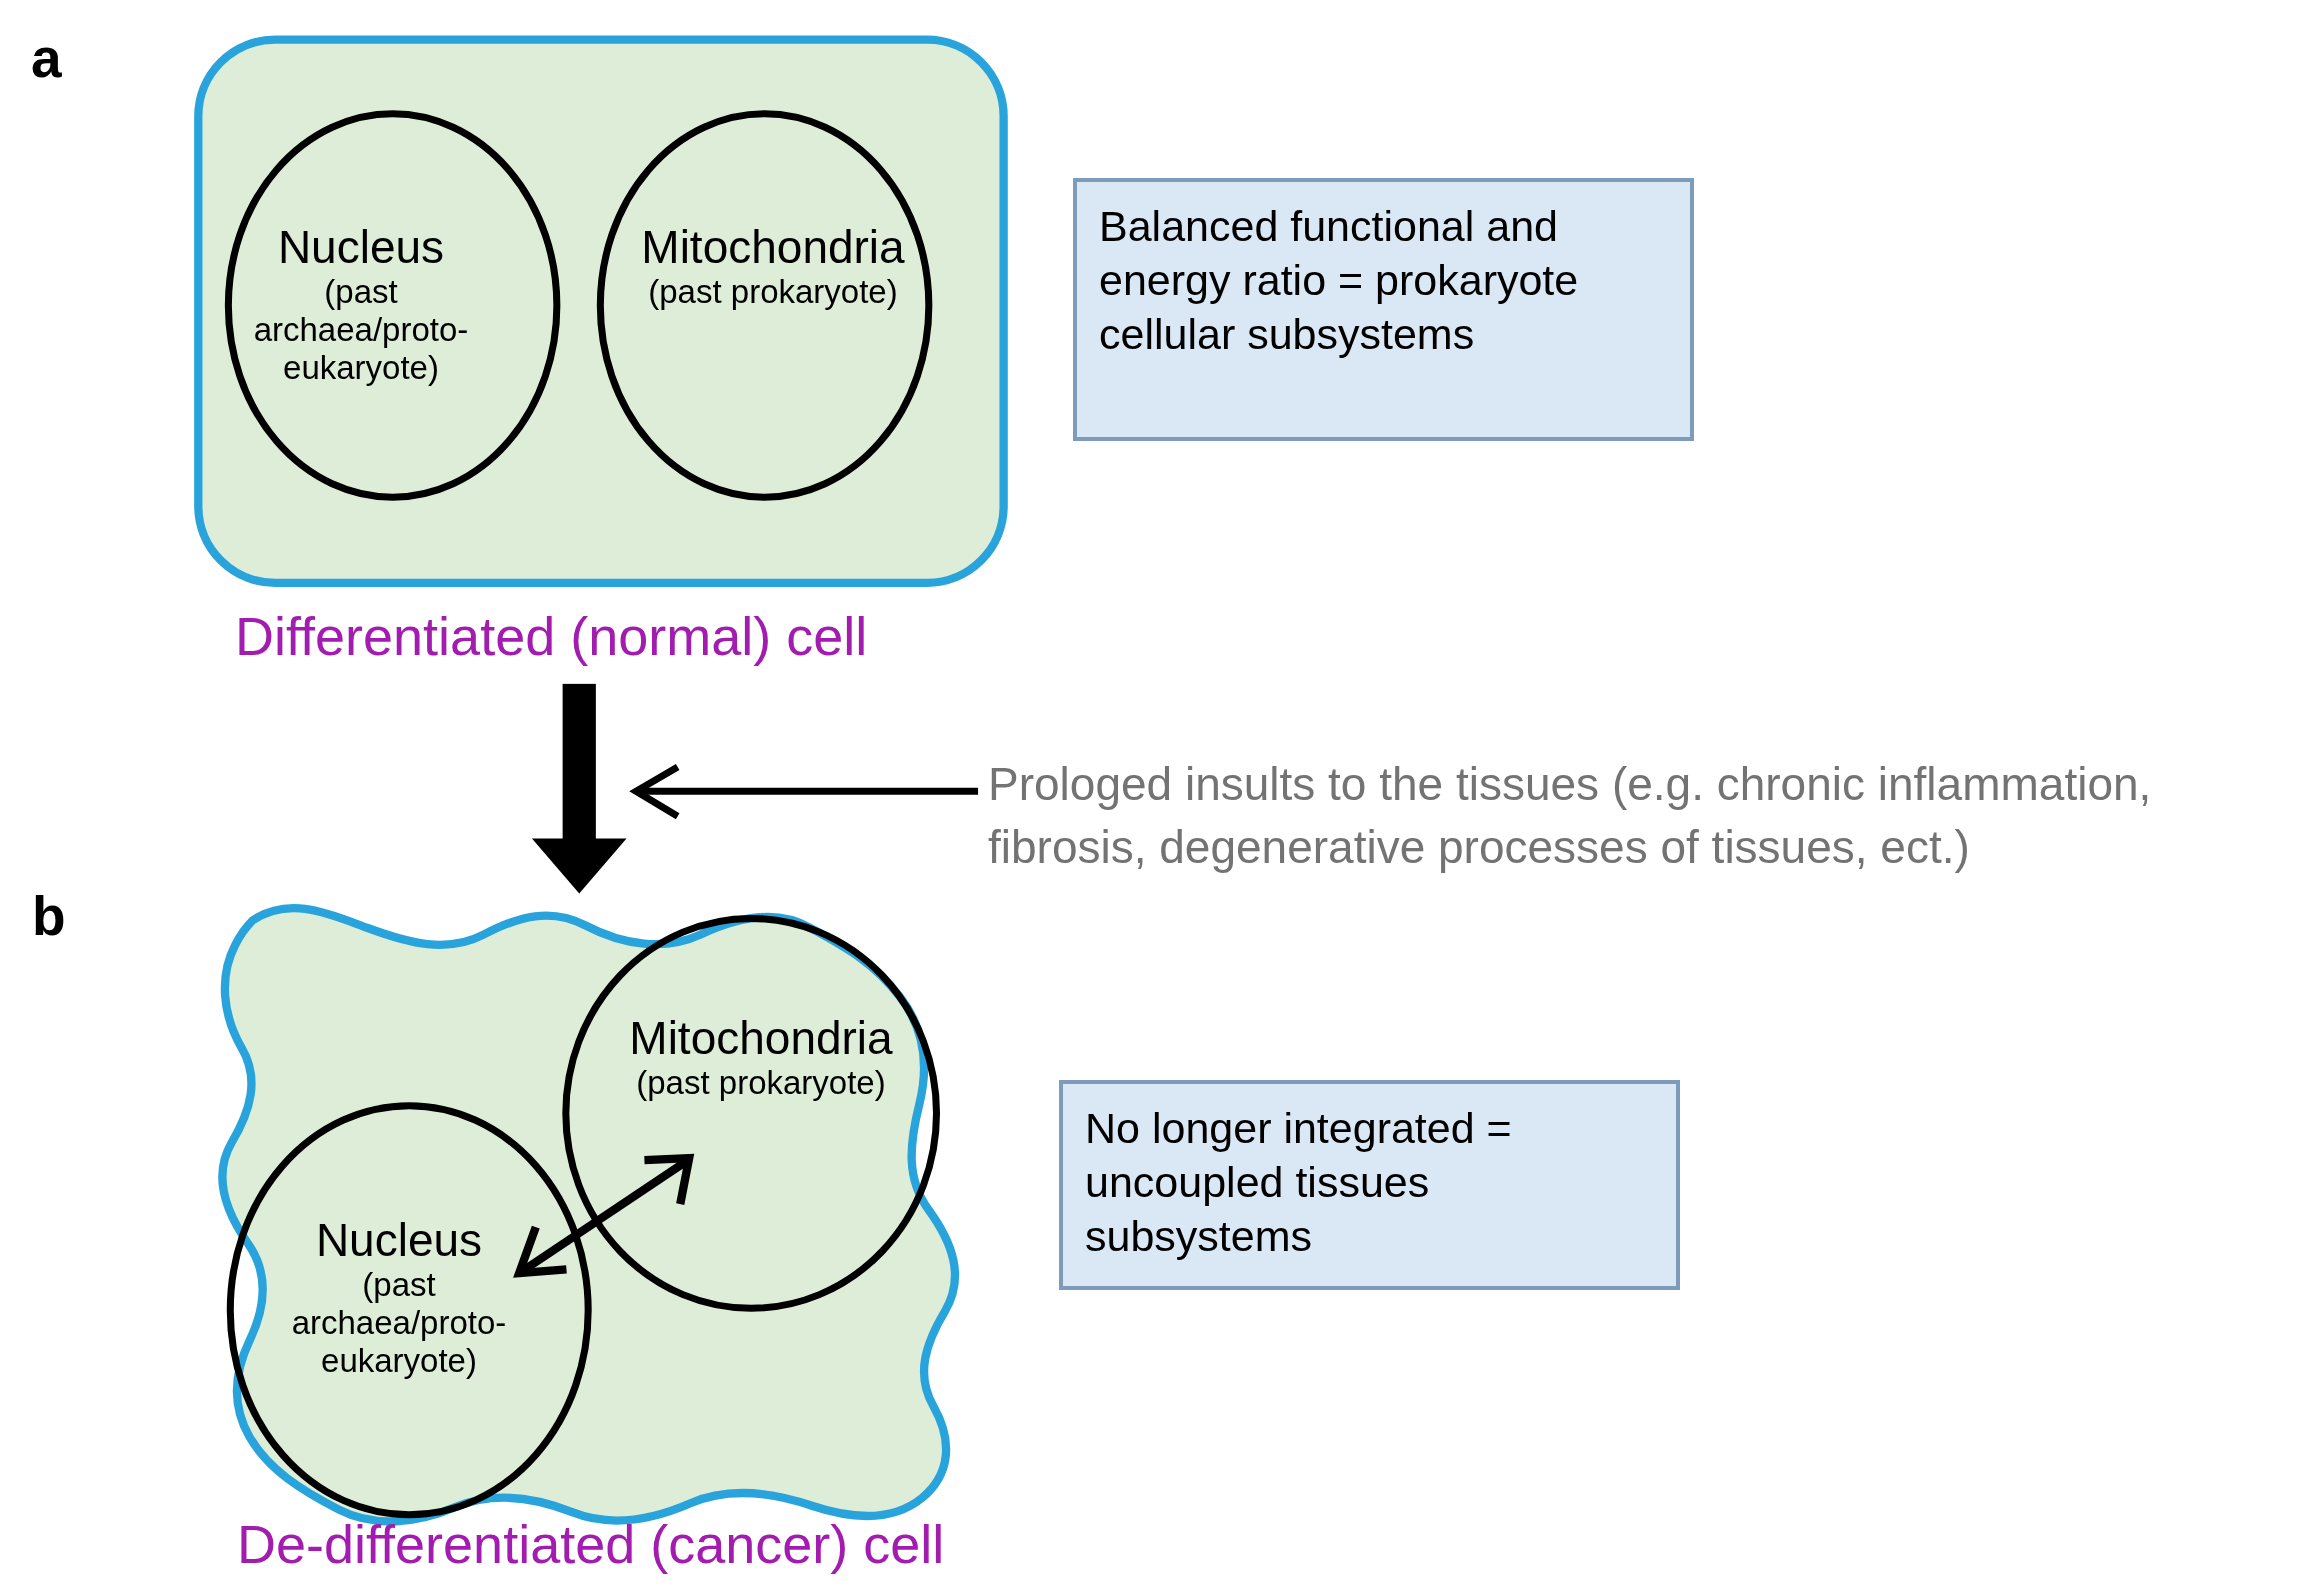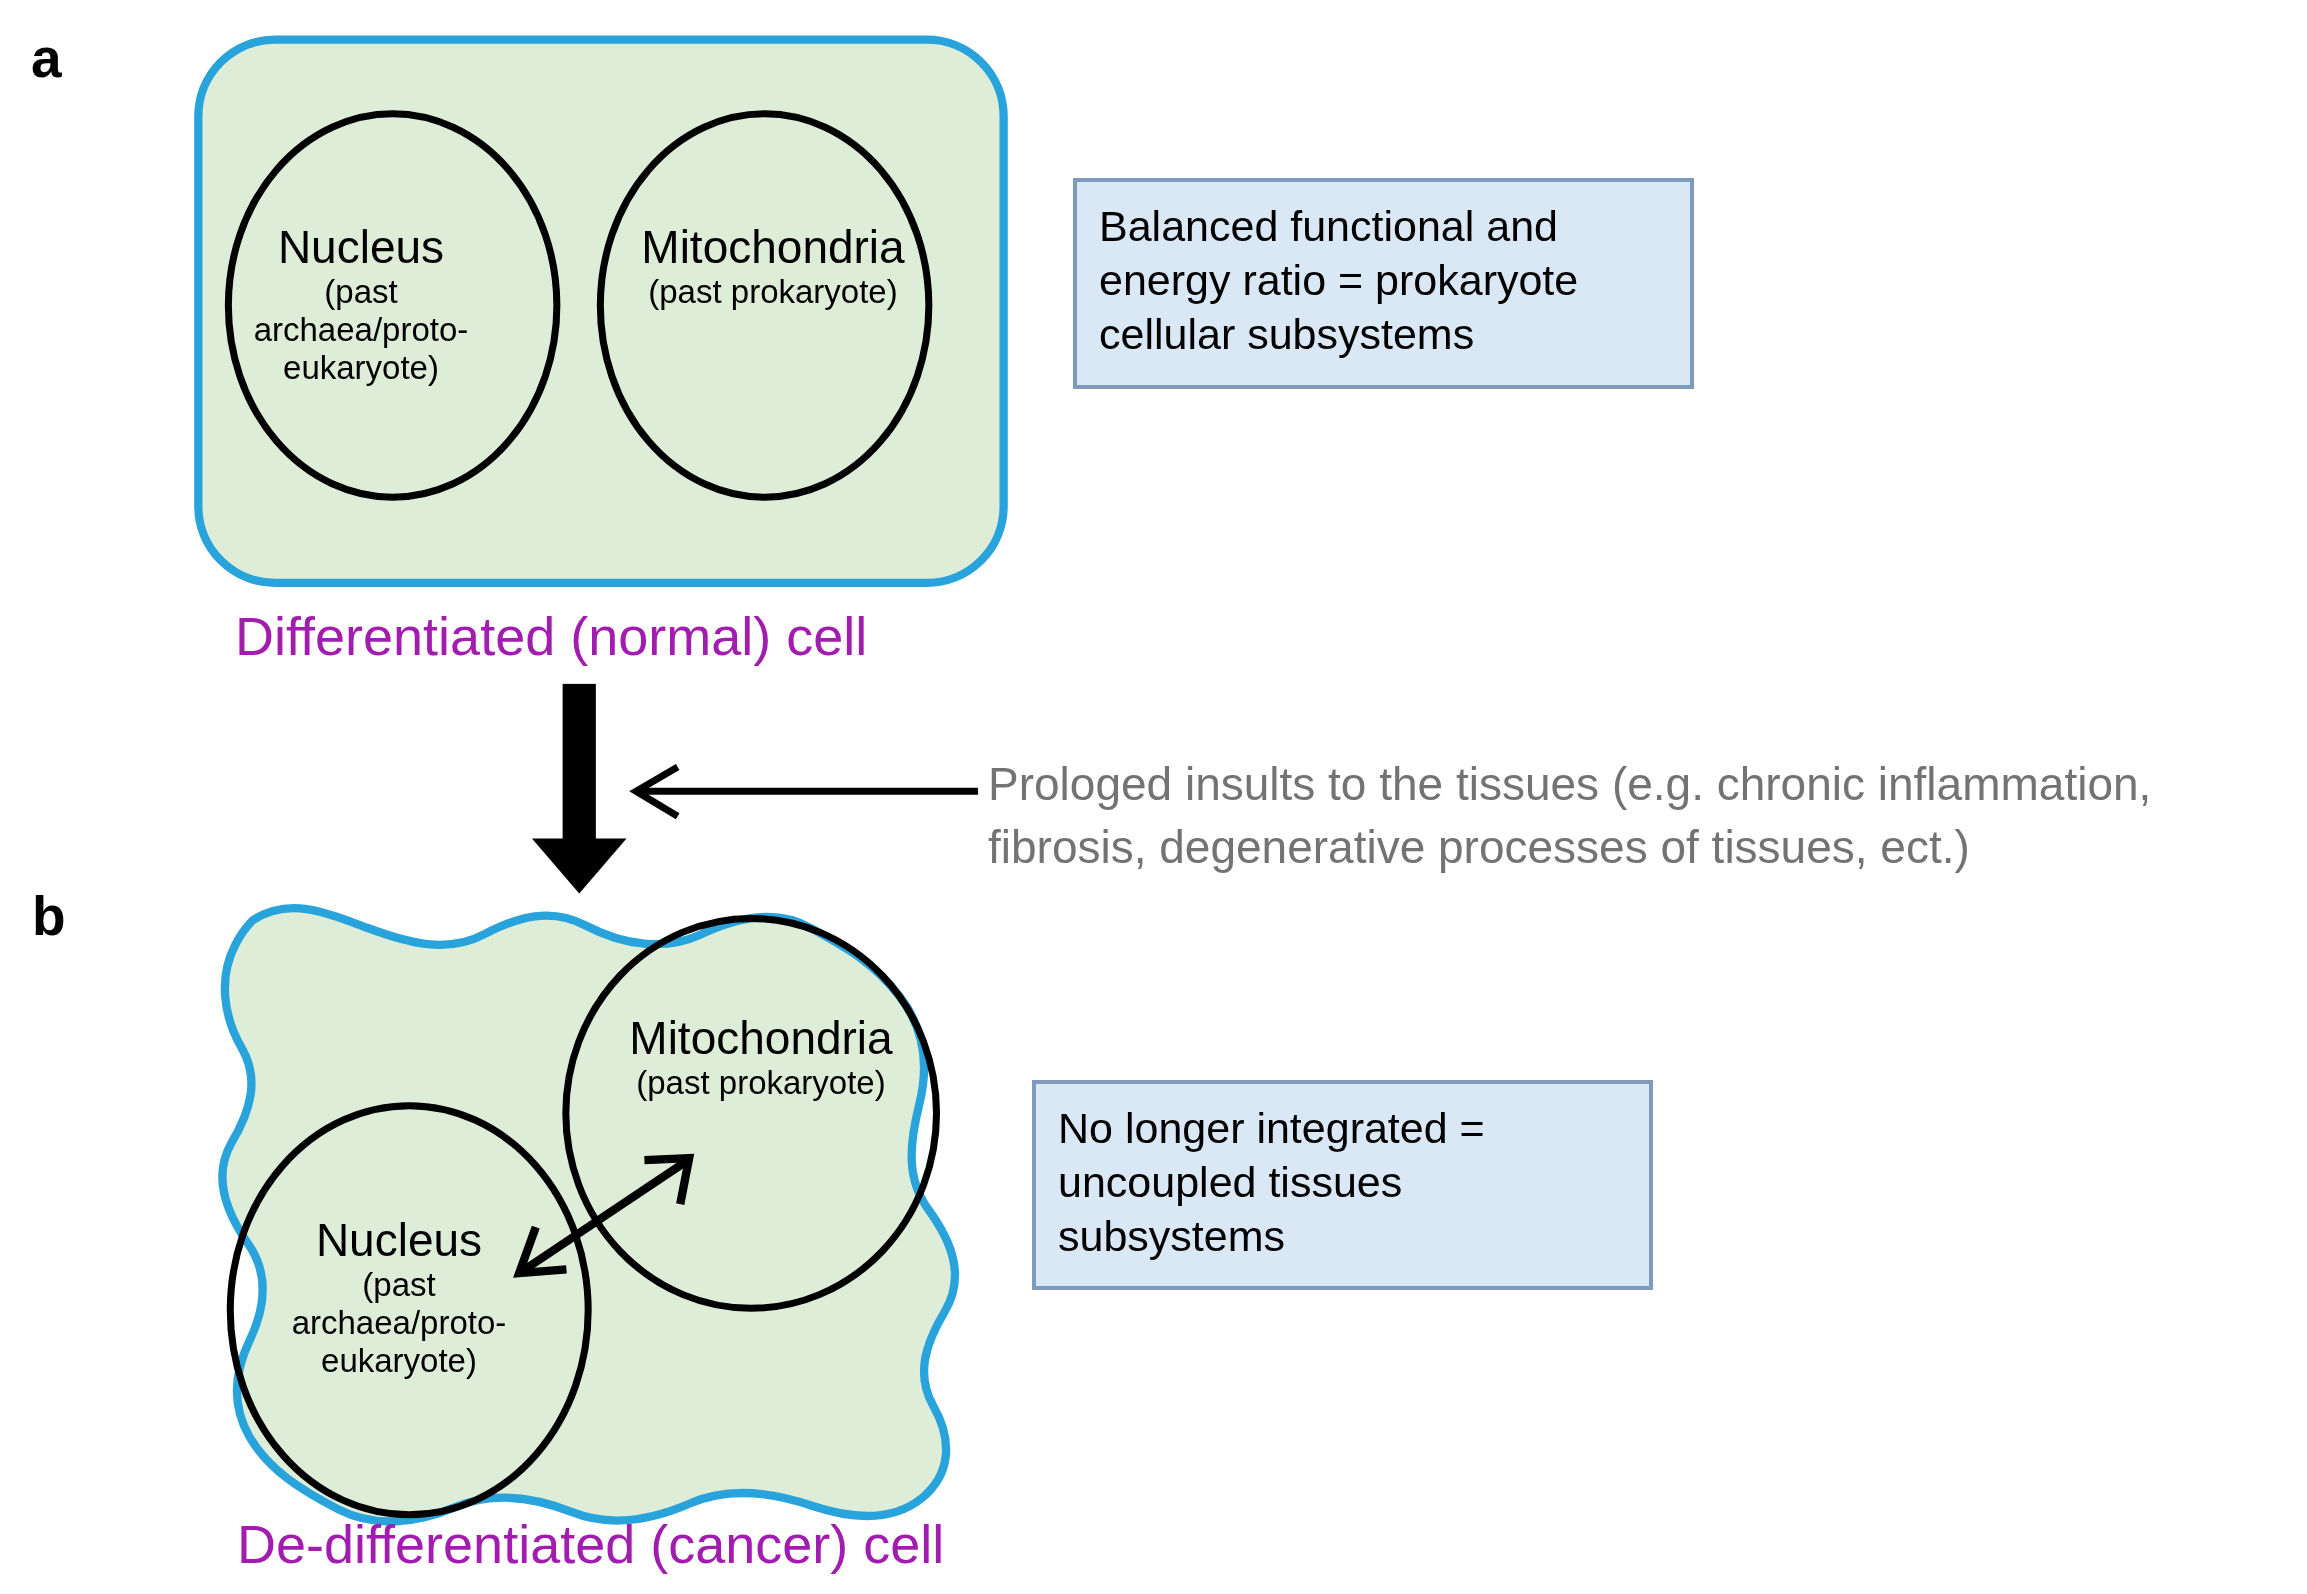--- a/index.html
+++ b/index.html
@@ -81,22 +81,22 @@
     position: absolute;
     background: #DAE8F5;
     border: 4.5px solid #7E9BBB;
     box-sizing: border-box;
     padding: 16.6px 19px 16.6px 22px;
     color: #000000;
     font-size: 43px;
     line-height: 54px;
     font-family: "Liberation Sans", sans-serif;
   }
-  #info-box-a { left: 1073px; top: 178px; width: 621px; height: 211px; }
-  #info-box-b { left: 1032px; top: 1080px; width: 621px; height: 210px; }
+  #info-box-a { left: 1073px; top: 178px; width: 621px; height: 263px; }
+  #info-box-b { left: 1059px; top: 1080px; width: 621px; height: 210px; }
   .info-line { display: block; white-space: nowrap; }
 
   
   #transition-note {
     position: absolute;
     left: 988px;
     top: 753px;
     width: 1317px;
     font-size: 46px;
     line-height: 63px;

